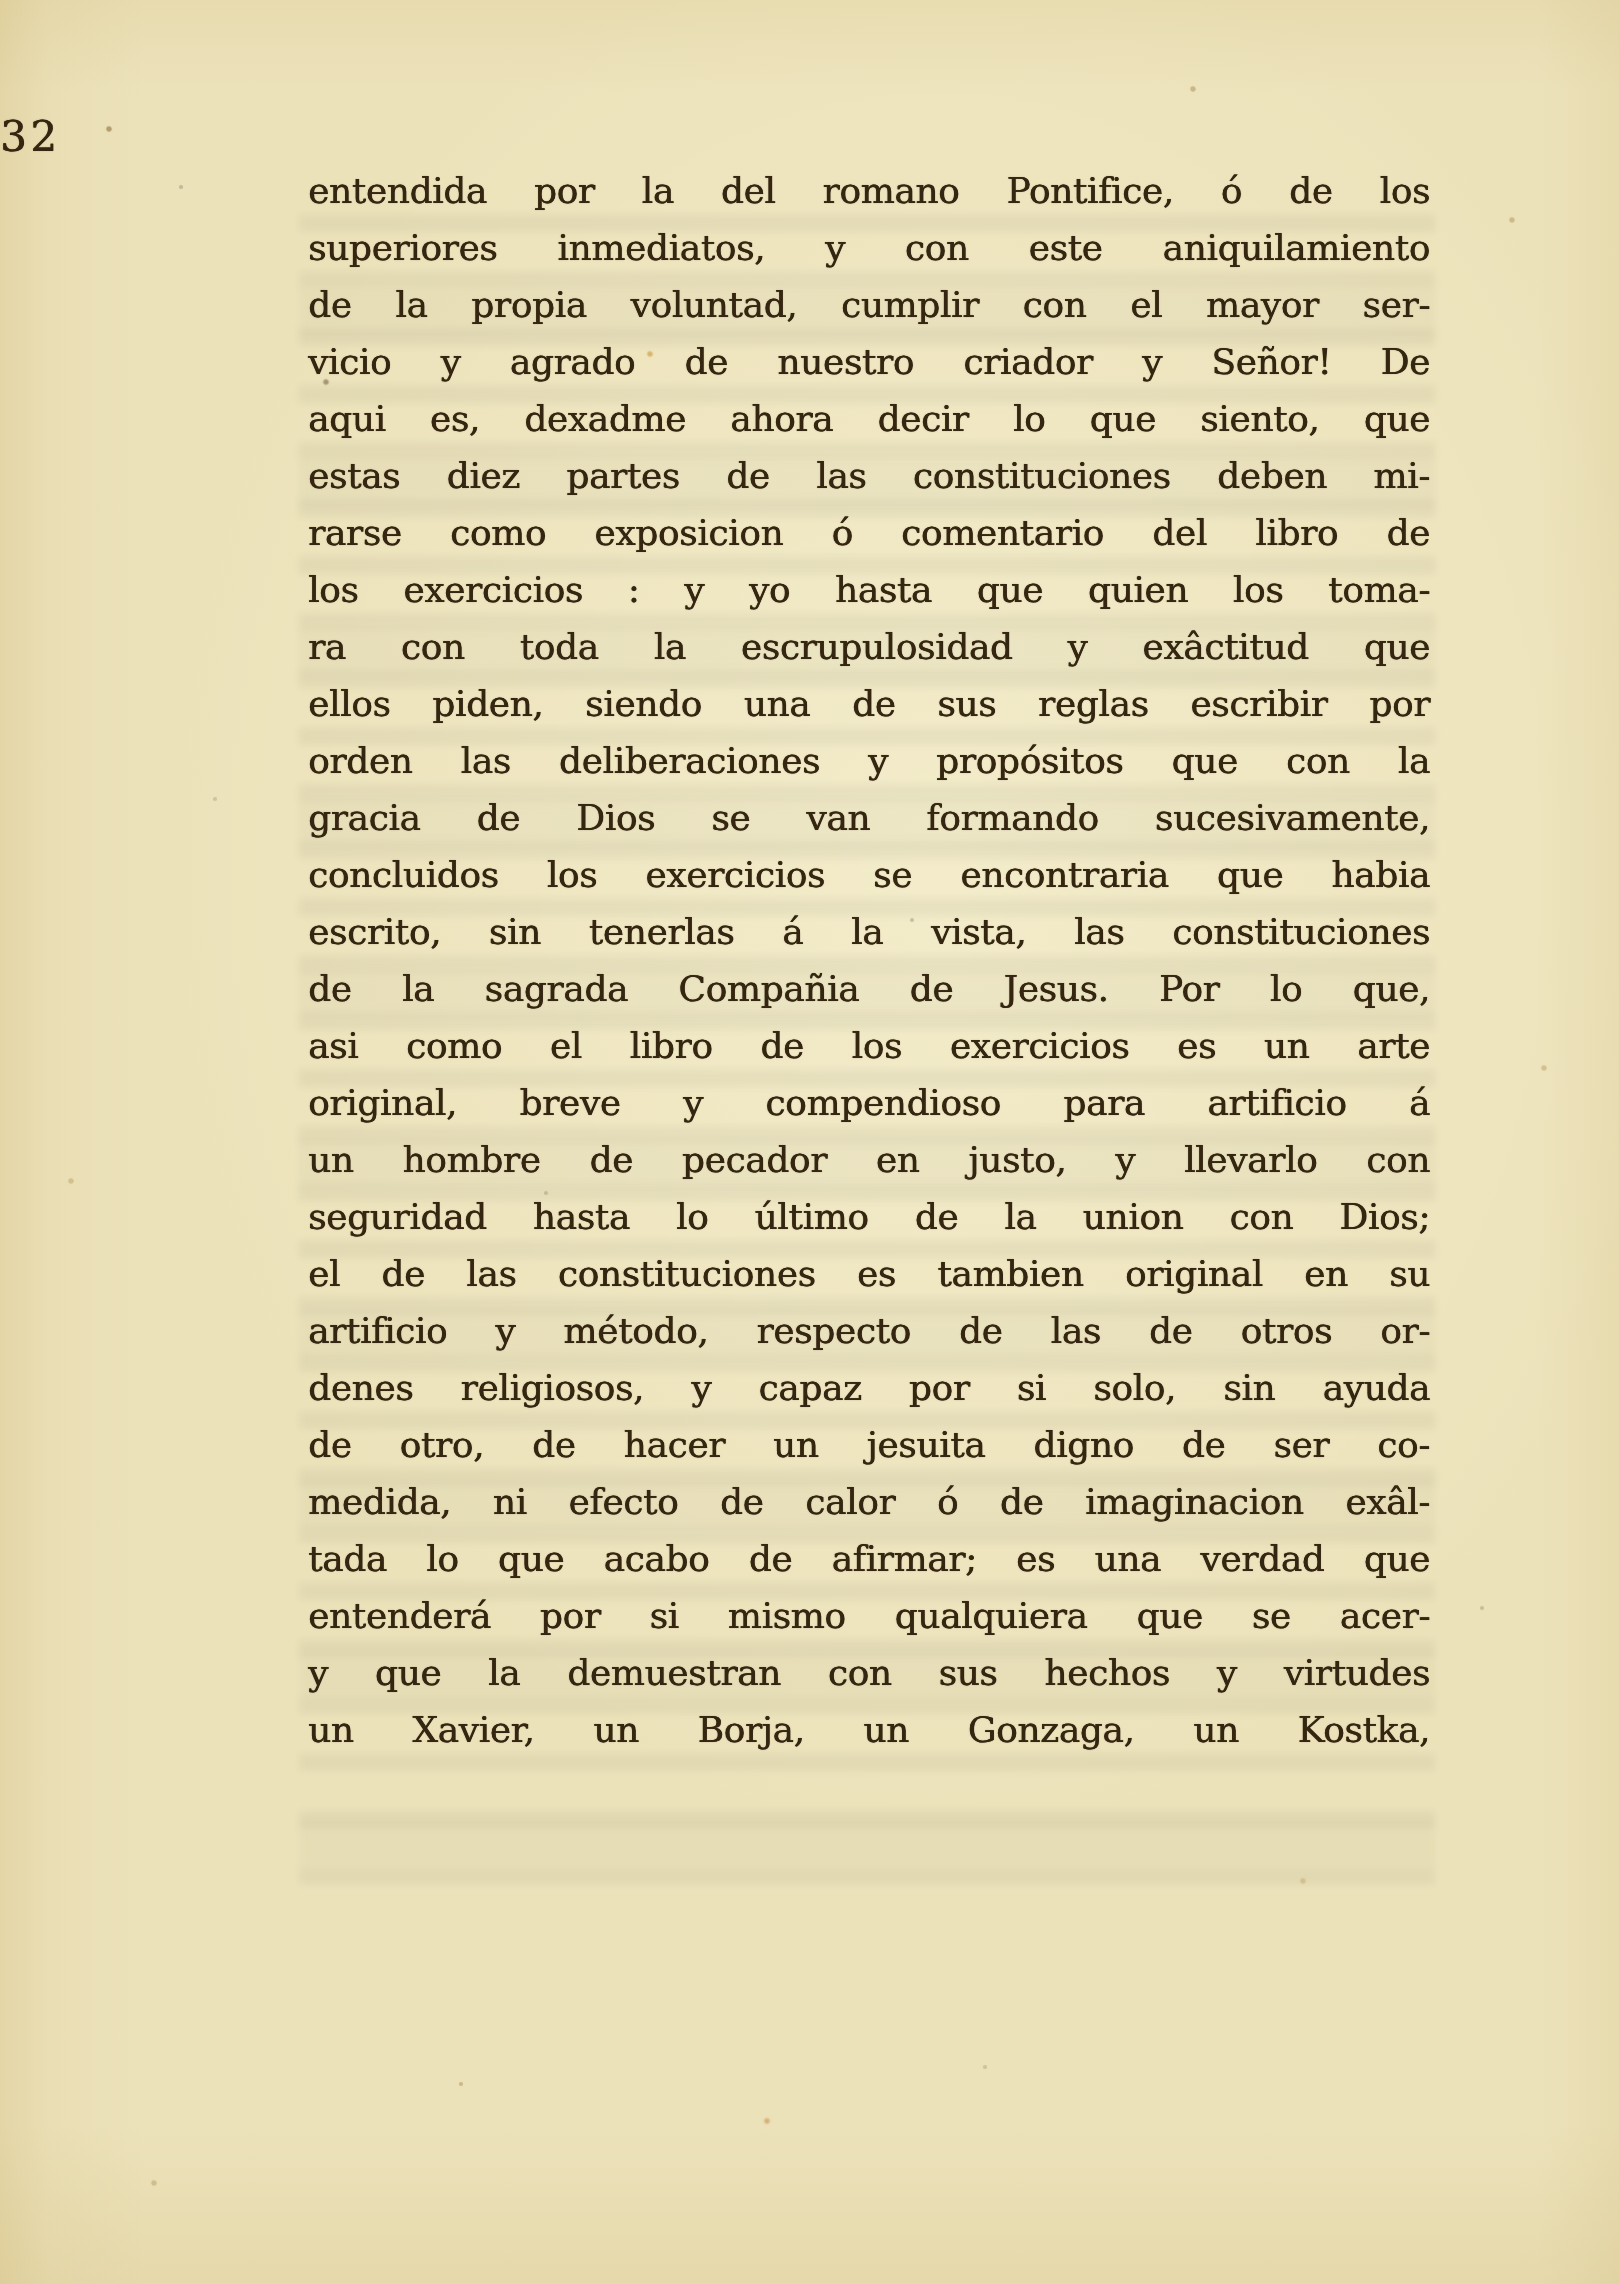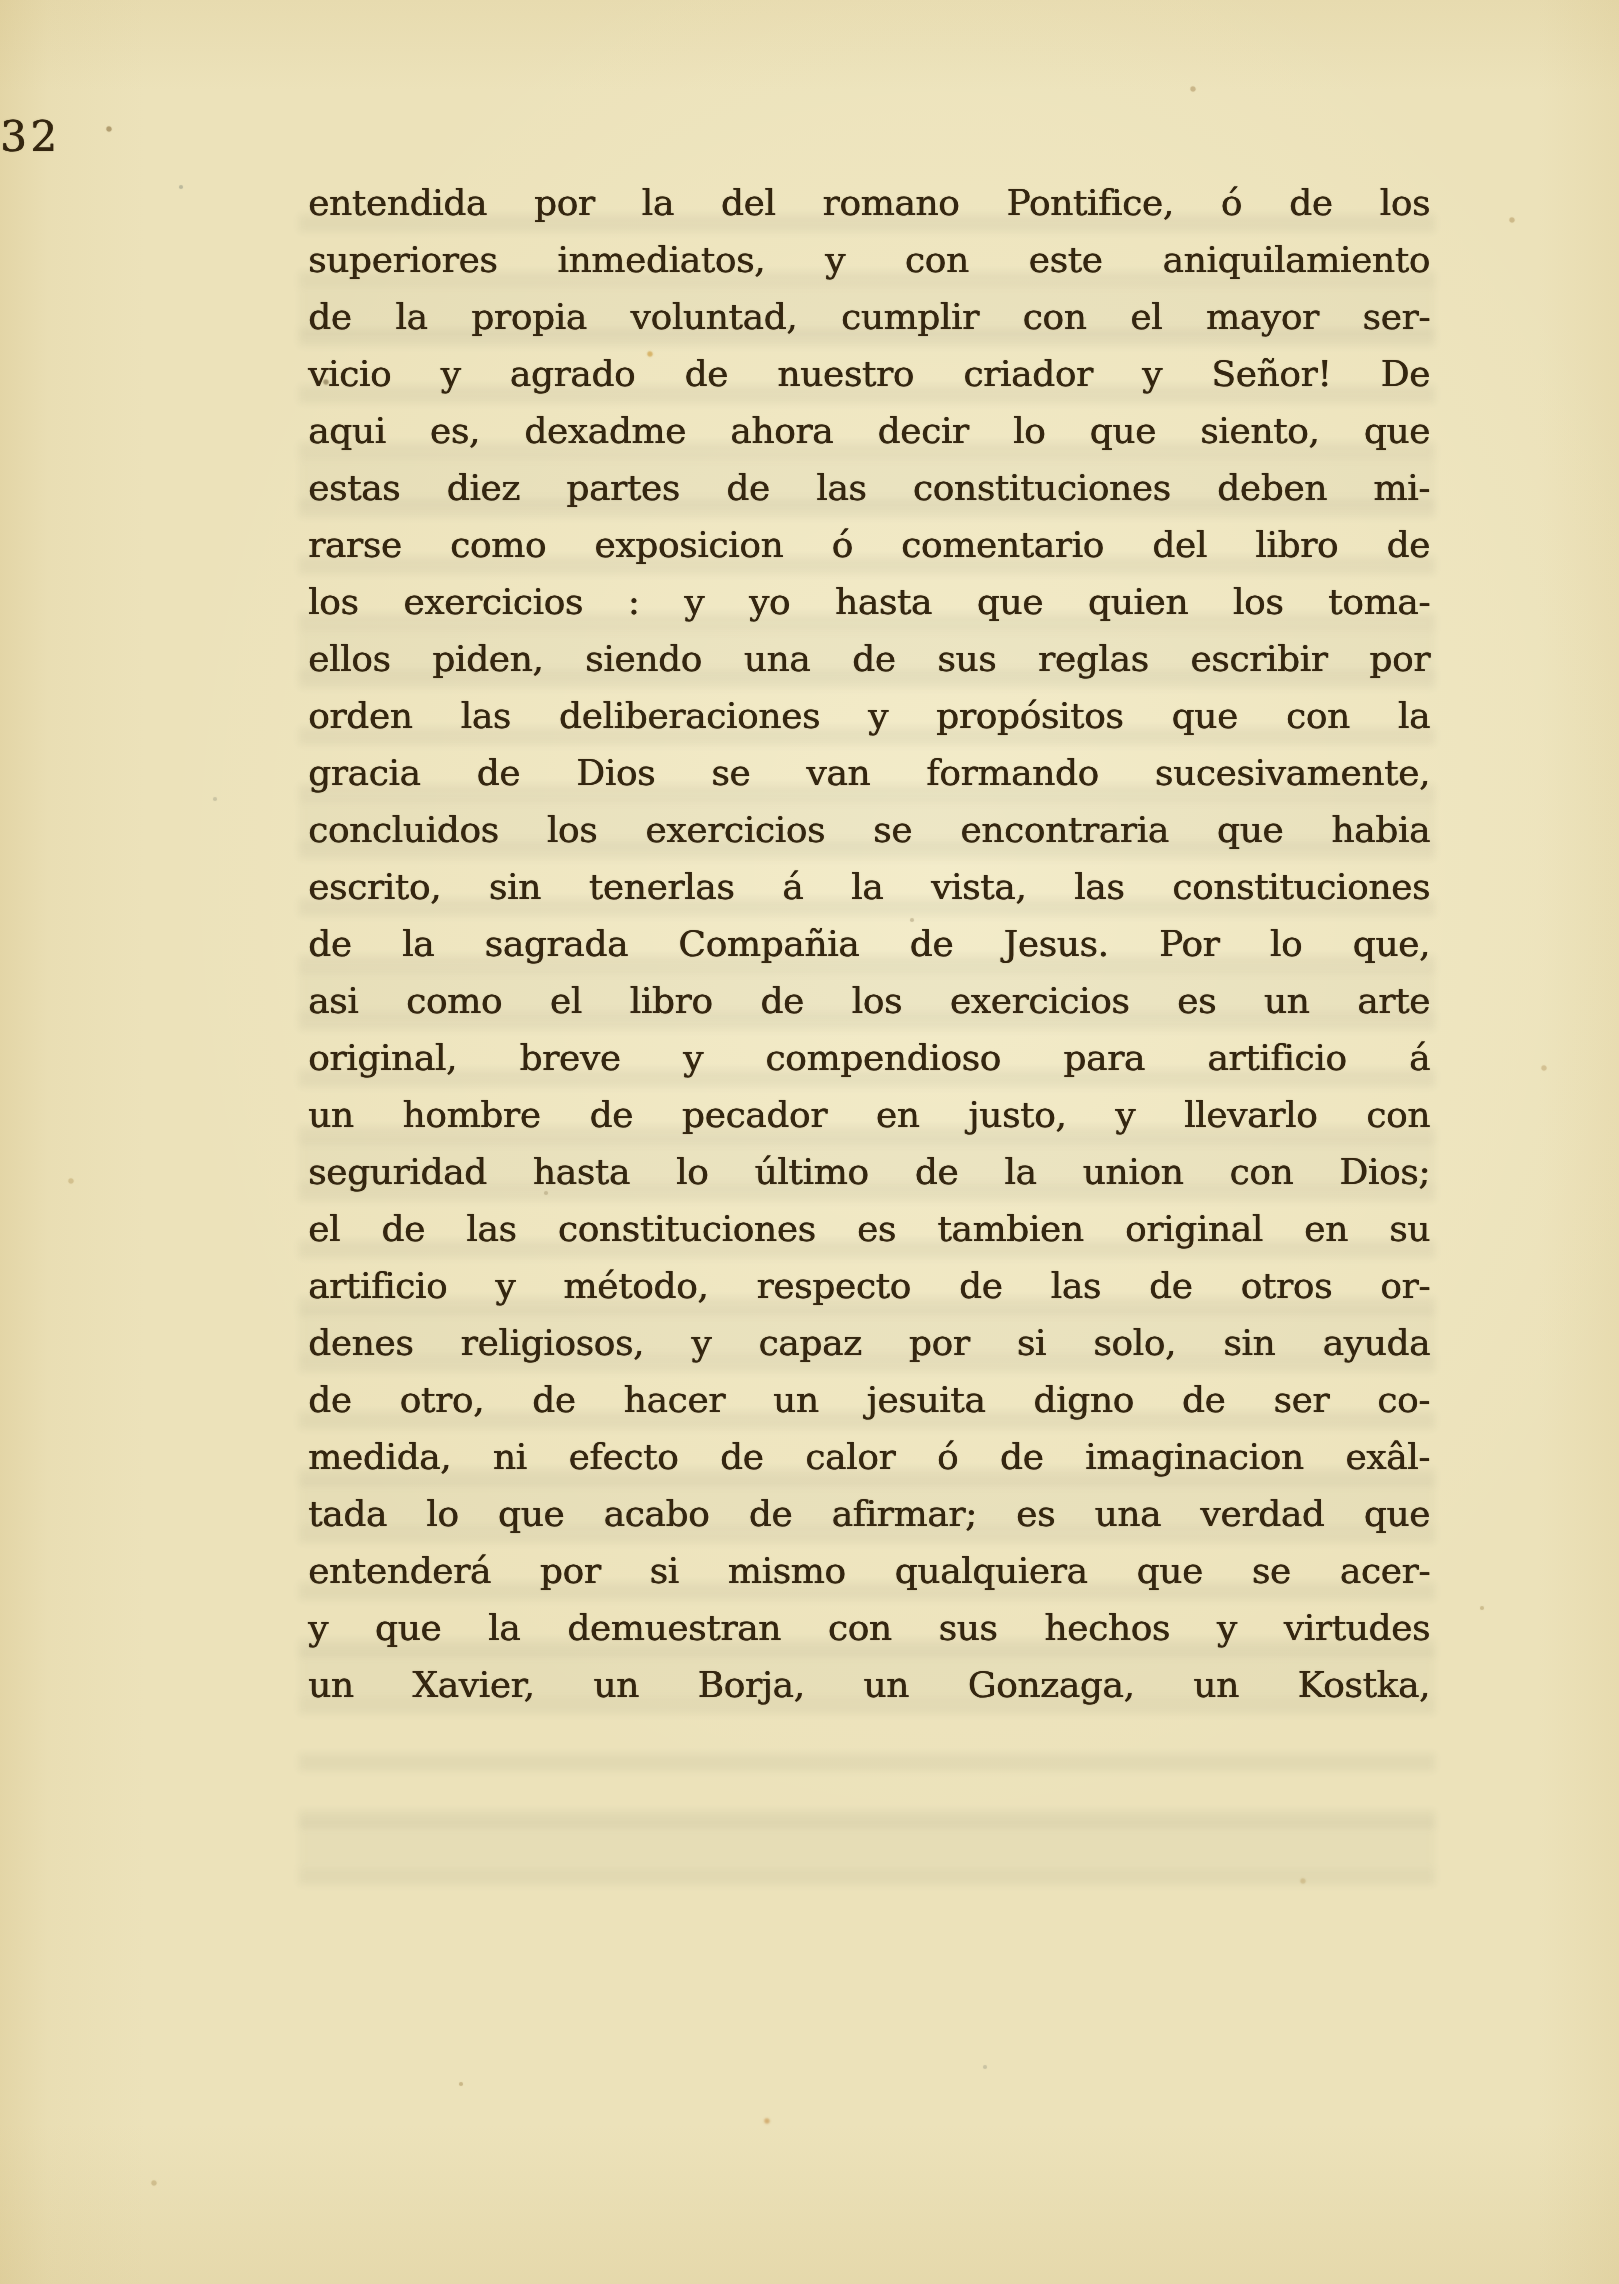--- a/index.html
+++ b/index.html
@@ -84,21 +84,20 @@
   .page-text {
     position: absolute;
     left: 308px;
     top: 162px;
     width: 1122px;
     font-size: 36px;
     line-height: 57px;
     letter-spacing: -0.4px;
     color: var(--ink, #342610);
     text-shadow: 0.4px 0 0 currentColor, 0 0 1.4px rgba(52,38,16,0.35);
-    margin-top: 12px;
   }
   .text-line {
     height: 57px;
     text-align: justify;
     text-align-last: justify;
   }
 </style>
 </head>
 <body>
 
@@ -108,20 +107,21 @@
   <div class="page-number">32</div>
   <div class="page-text">
       <div class="text-line">entendida por la del romano Pontifice, ó de los</div>
       <div class="text-line">superiores inmediatos, y con este aniquilamiento</div>
       <div class="text-line">de la propia voluntad, cumplir con el mayor ser-</div>
       <div class="text-line">vicio y agrado de nuestro criador y Señor! De</div>
       <div class="text-line">aqui es, dexadme ahora decir lo que siento, que</div>
       <div class="text-line">estas diez partes de las constituciones deben mi-</div>
       <div class="text-line">rarse como exposicion ó comentario del libro de</div>
       <div class="text-line">los exercicios : y yo hasta que quien los toma-</div>
+      <div class="text-line">ra con toda la escrupulosidad y exâctitud que</div>
       <div class="text-line">ellos piden, siendo una de sus reglas escribir por</div>
       <div class="text-line">orden las deliberaciones y propósitos que con la</div>
       <div class="text-line">gracia de Dios se van formando sucesivamente,</div>
       <div class="text-line">concluidos los exercicios se encontraria que habia</div>
       <div class="text-line">escrito, sin tenerlas á la vista, las constituciones</div>
       <div class="text-line">de la sagrada Compañia de Jesus. Por lo que,</div>
       <div class="text-line">asi como el libro de los exercicios es un arte</div>
       <div class="text-line">original, breve y compendioso para artificio á</div>
       <div class="text-line">un hombre de pecador en justo, y llevarlo con</div>
       <div class="text-line">seguridad hasta lo último de la union con Dios;</div>

